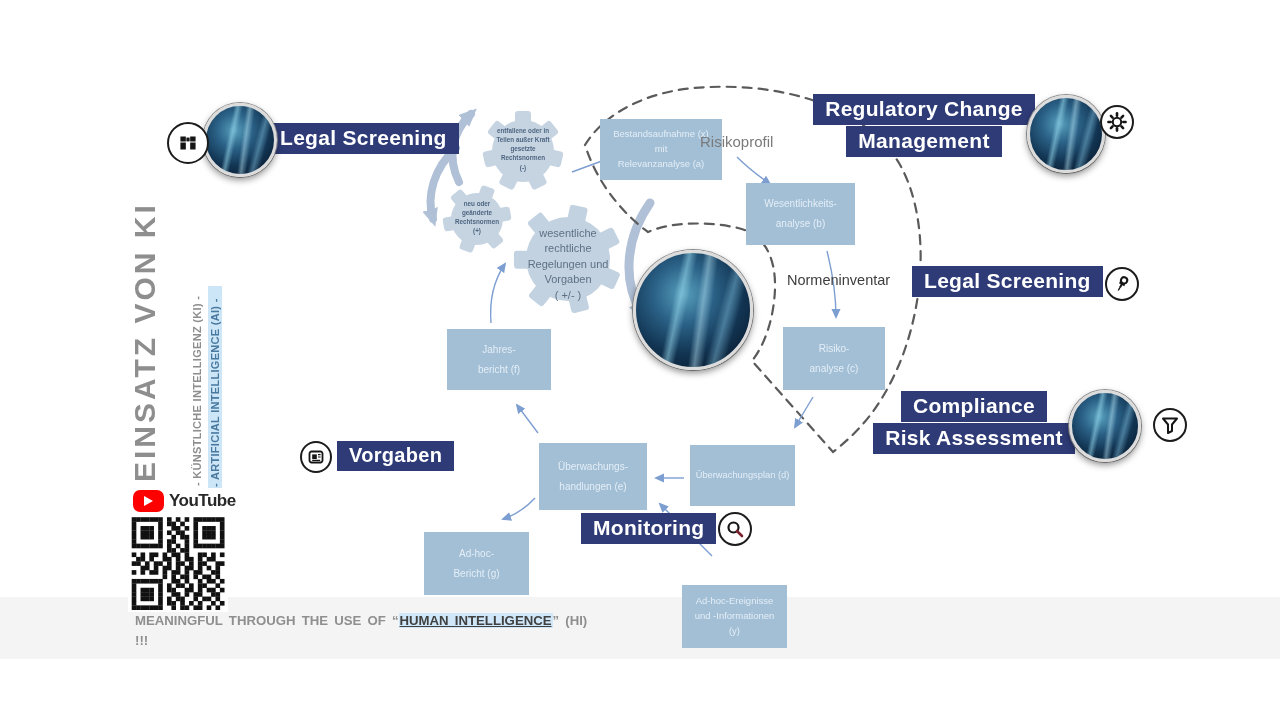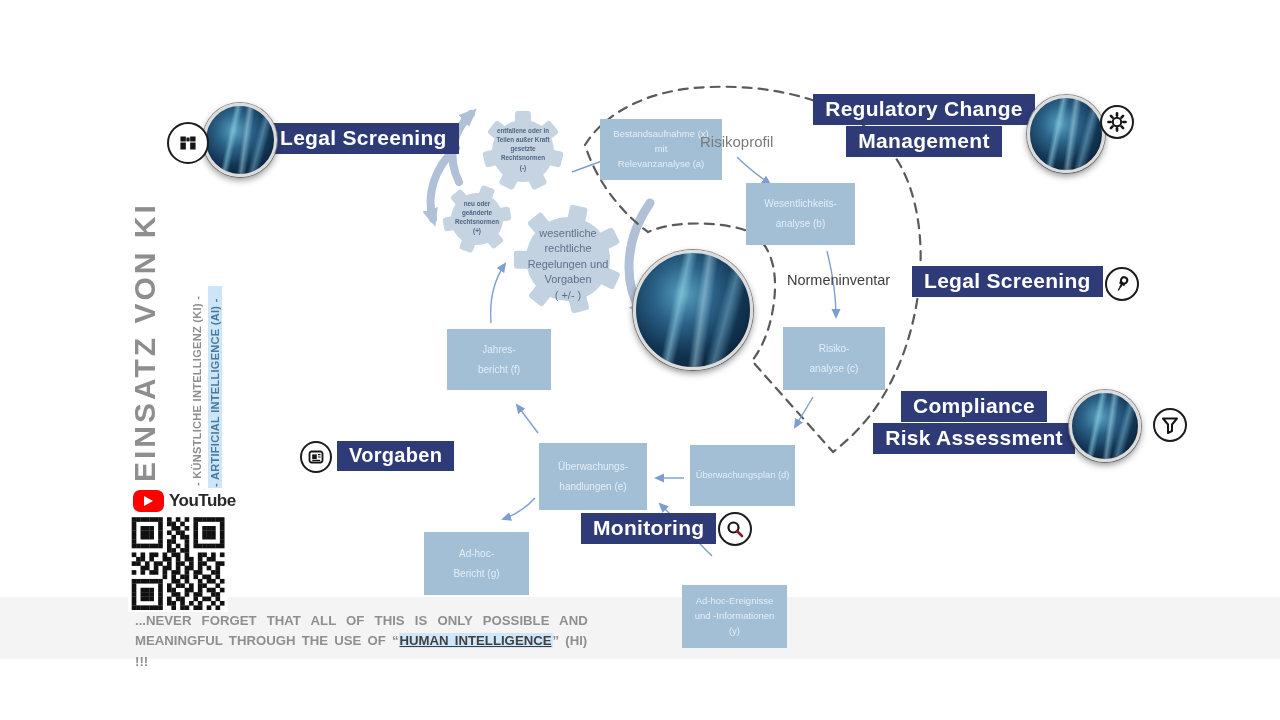--- a/index.html
+++ b/index.html
@@ -485,16 +485,15 @@
       <rect x="9" y="20" width="1.05" height="1.05"></rect>
       <rect x="11" y="20" width="1.05" height="1.05"></rect>
       <rect x="12" y="20" width="1.05" height="1.05"></rect>
       <rect x="14" y="20" width="1.05" height="1.05"></rect>
       <rect x="15" y="20" width="1.05" height="1.05"></rect>
       <rect x="17" y="20" width="1.05" height="1.05"></rect>
       <rect x="19" y="20" width="1.05" height="1.05"></rect>
     </svg>
 
   <div class="footer">
-    <div class="l1">...NEVER FORGET THAT ALL OF THIS IS ONLY POSSIBLE AND</div>
     <div class="l2"><span>MEANINGFUL THROUGH THE USE OF “</span><span class="hl">HUMAN INTELLIGENCE</span><span>” (HI) !!!</span></div>
   </div>
 </div>
 
 </body></html>

